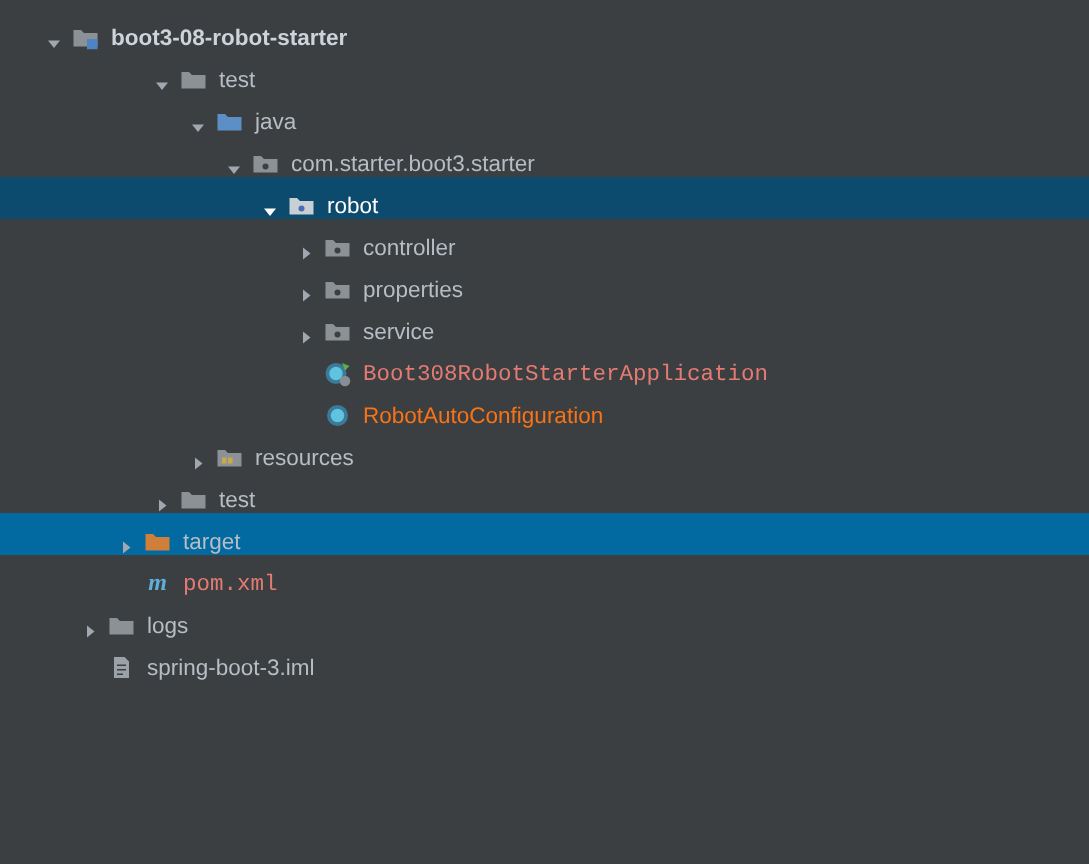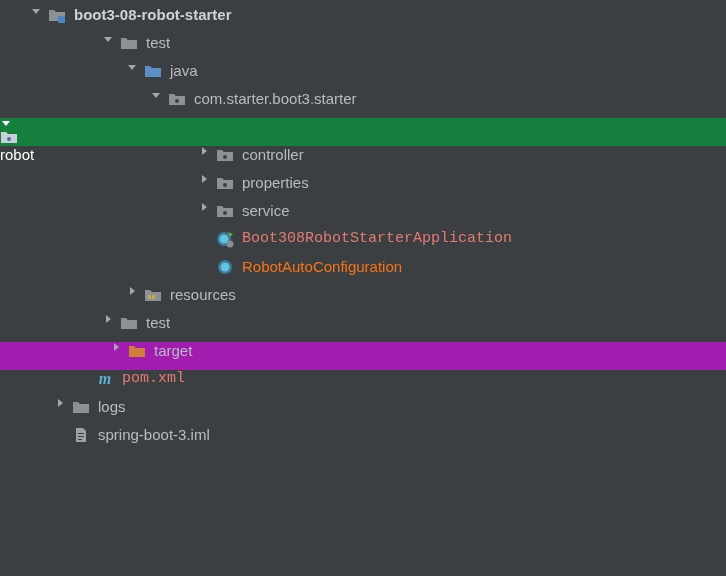--- a/index.html
+++ b/index.html
@@ -11,26 +11,26 @@
     font-size: 15px;
     color: #b5bdc5;
     width: 726px;
     height: 576px;
     overflow: hidden;
     user-select: none;
   }
   .tree { padding-top: 6px; }
   .row {
     display: flex;
-    align-items: flex-start;
+    align-items: flex-end;
     height: 28px;
     white-space: nowrap;
   }
-  .row.selected { background: #15803d; color: #fff; flex-direction: column; }
-  .row.highlighted { background: #a21caf; padding-left: 32px; }
+  .row.selected { background: #0c4a6e; color: #fff; }
+  .row.highlighted { background: #0369a1; }
   .chevron {
     width: 12px;
     display: inline-flex;
     justify-content: center;
     align-items: center;
     margin-right: 6px;
     flex-shrink: 0;
   }
   .chevron svg { display: block; }
   .chevron-spacer { width: 18px; flex-shrink: 0; }

